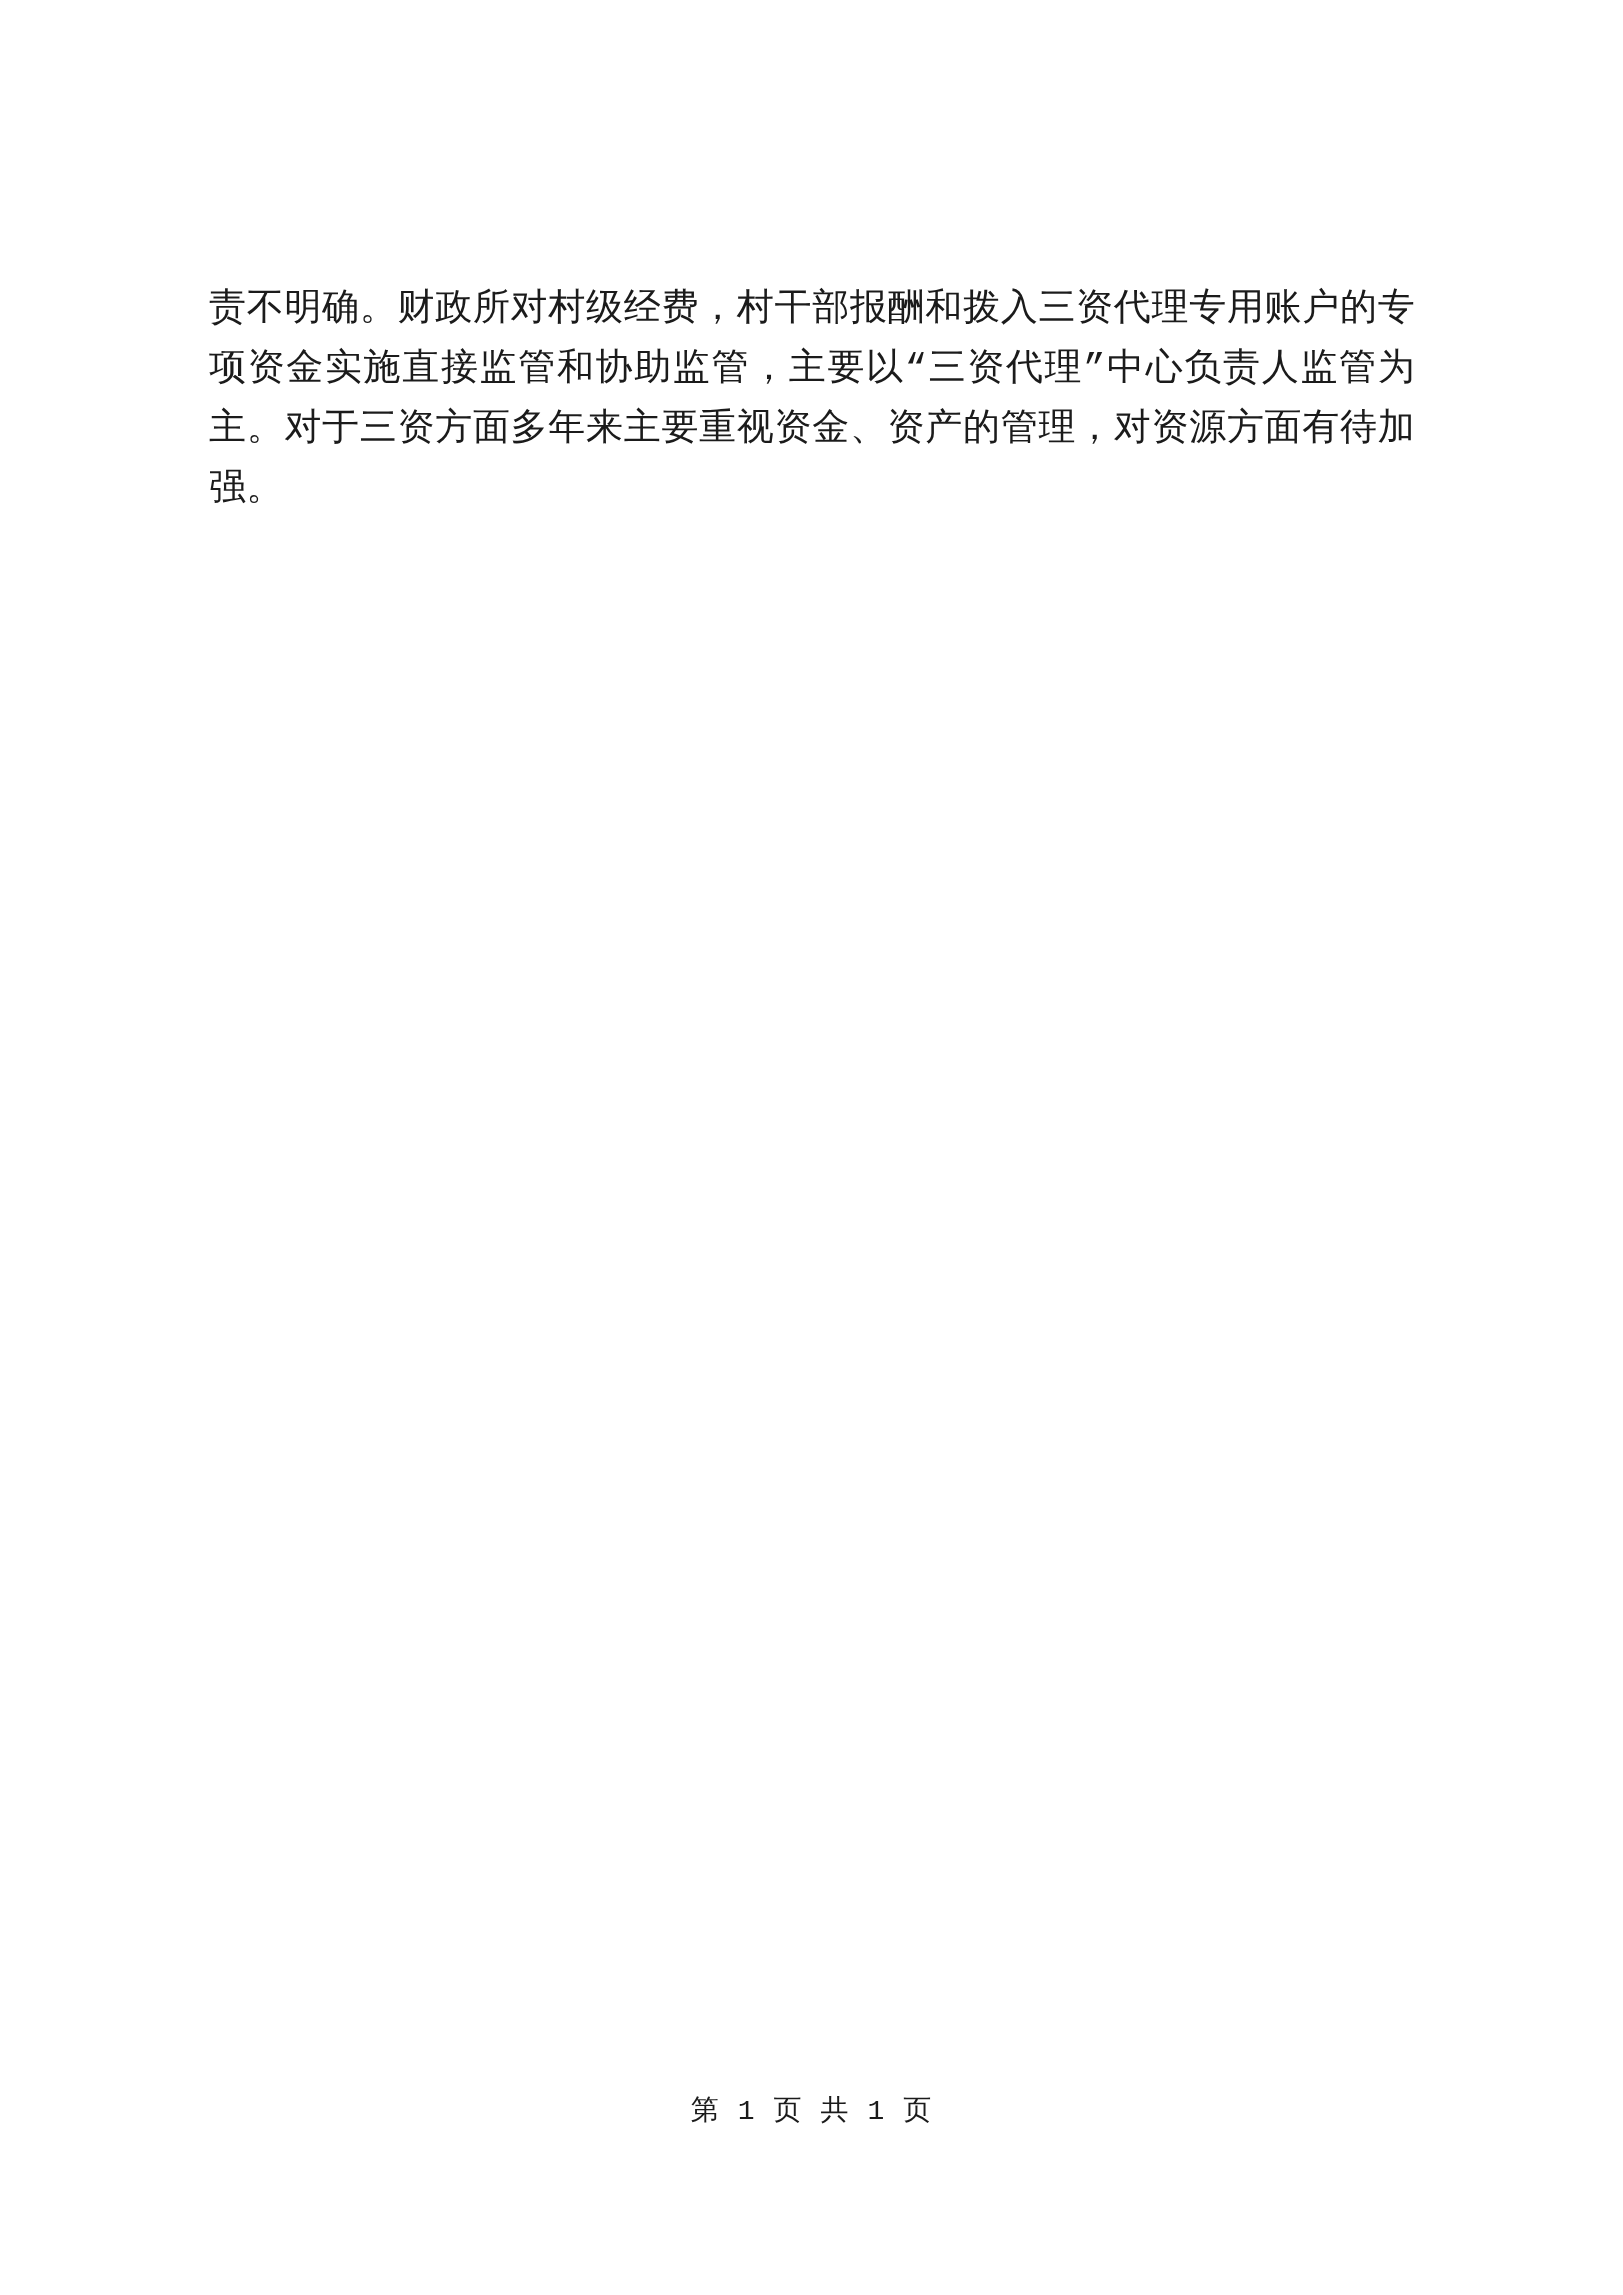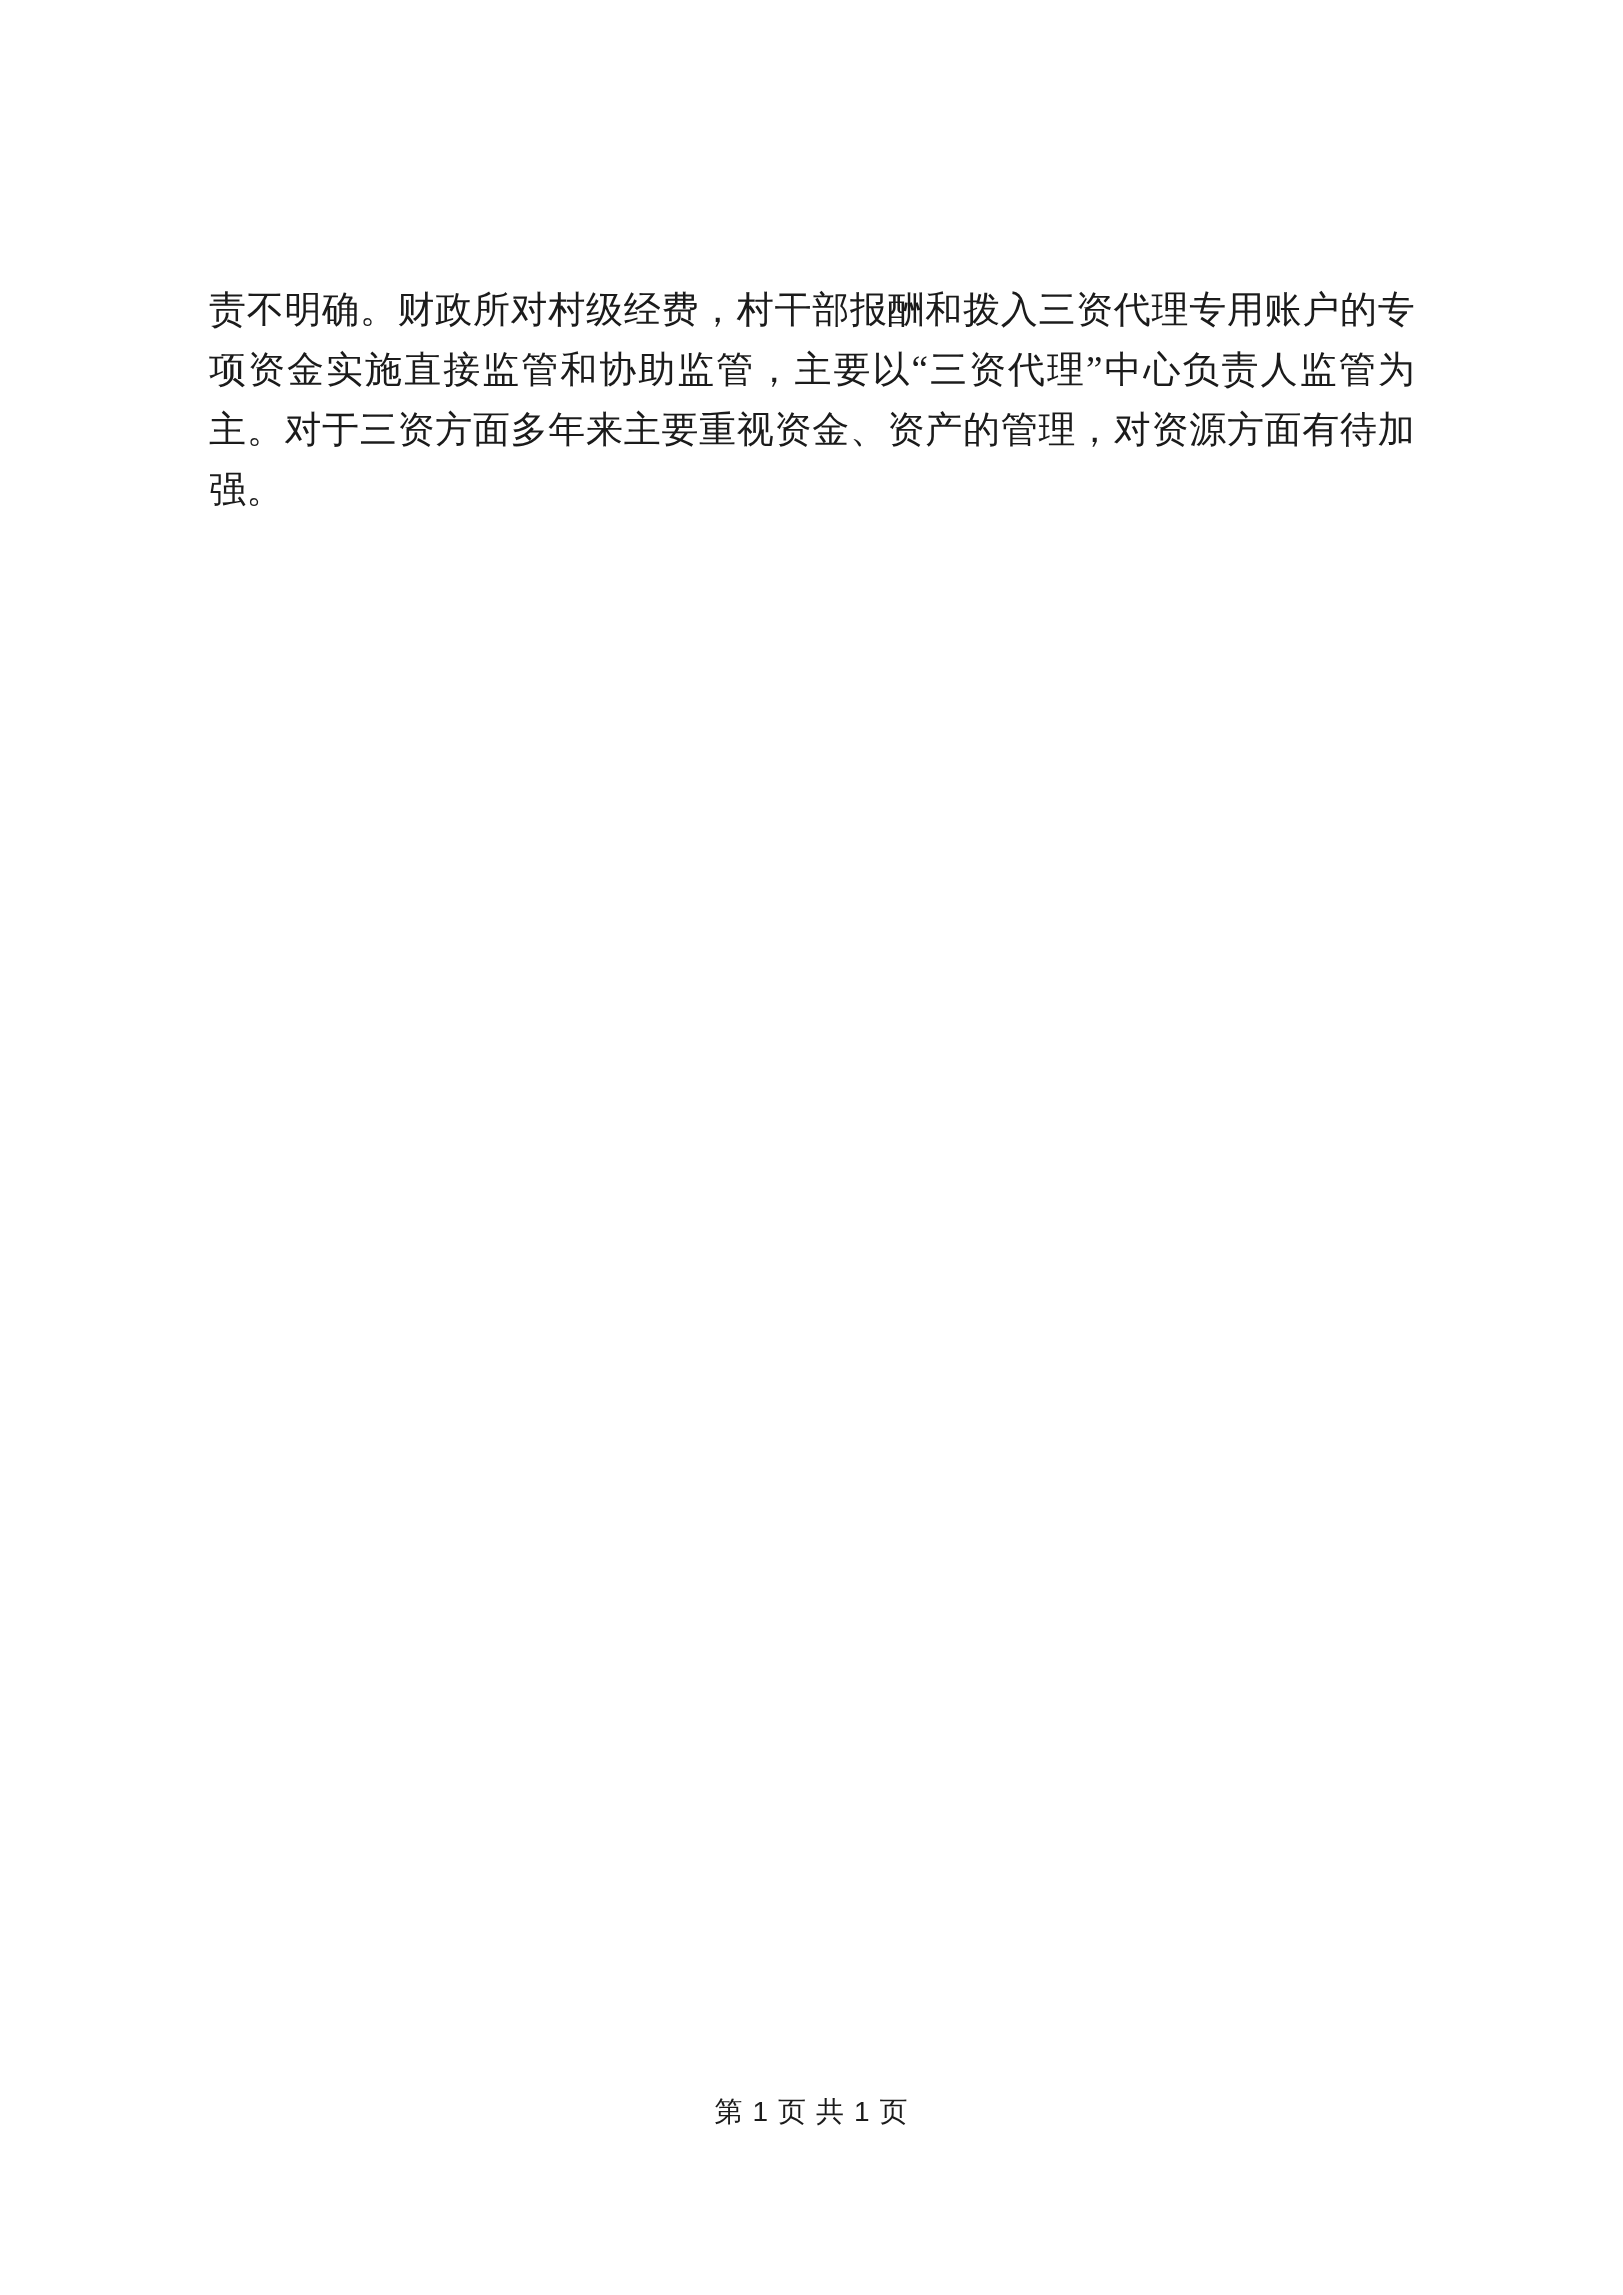--- a/index.html
+++ b/index.html
@@ -29,38 +29,38 @@
     width: 1206px;
   }
   .body-paragraph {
     font-size: 37px;
     line-height: 1.62;
     letter-spacing: 0.3px;
     text-align: justify;
     text-justify: inter-character;
     color: #1b1b1b;
     margin: 0;
-    font-family: Liberation Serif, serif;
+    font-family: Liberation Mono, monospace;
     text-indent: 0;
     word-break: break-all;
   }
   .footer {
     position: absolute;
     left: 0;
     top: 2095px;
     width: 1623px;
     text-align: center;
   }
   .footer-text {
     display: inline-block;
     font-size: 28px;
     line-height: 1.2;
     color: #1b1b1b;
     letter-spacing: 1.1px;
-    font-family: Liberation Sans, sans-serif;
+    font-family: Liberation Mono, monospace;
   }
 </style>
 </head>
 <body>
 
 <div class="page">
 
   <div class="content-area">
     <p class="body-paragraph">责不明确。财政所对村级经费，村干部报酬和拨入三资代理专用账户的专项资金实施直接监管和协助监管，主要以“三资代理”中心负责人监管为主。对于三资方面多年来主要重视资金、资产的管理，对资源方面有待加强。</p>
   </div>

